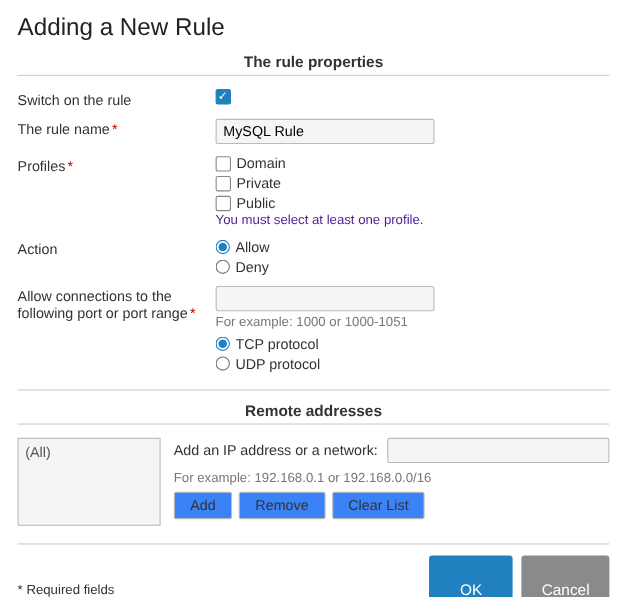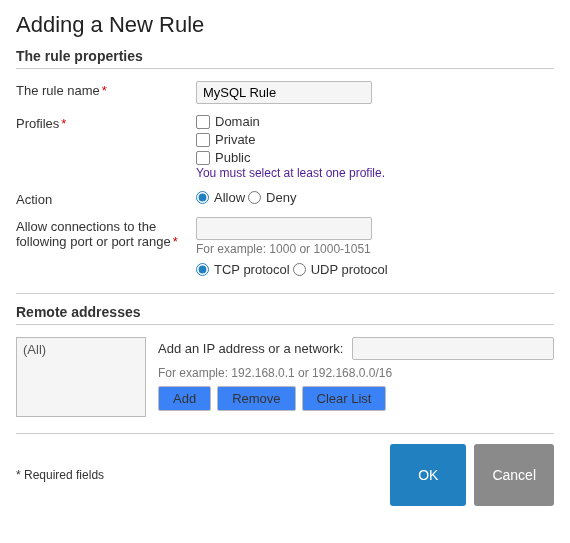--- a/index.html
+++ b/index.html
@@ -20,20 +20,21 @@
       color: #222;
       margin-bottom: 10px;
     }
     .section-title {
       font-size: 14px;
       font-weight: bold;
       color: #333;
       border-bottom: 1px solid #ccc;
       padding-bottom: 4px;
       margin-bottom: 12px;
+      text-align: center;
     }
     .form-section {
       margin-bottom: 16px;
     }
     .form-row {
       display: flex;
       align-items: flex-start;
       margin-bottom: 10px;
     }
     .form-label {
@@ -47,21 +48,21 @@
       color: #c00;
       margin-left: 2px;
     }
     .form-control {
       flex: 1;
     }
     input[type="text"] {
       border: 1px solid #bbb;
       padding: 3px 6px;
       font-size: 13px;
-      width: 176px;
+      width: 199px;
       background: #f5f5f5;
       border-radius: 2px;
     }
     .checkbox-group {
       display: flex;
       flex-direction: column;
       gap: 3px;
     }
     .checkbox-item {
       display: flex;
@@ -73,20 +74,21 @@
       width: 13px;
       height: 13px;
     }
     .validation-msg {
       color: #4c1d95;
       font-size: 12px;
       margin-top: 1px;
     }
     .radio-group {
       display: flex;
+      flex-direction: column;
       gap: 3px;
     }
     .radio-item {
       display: flex;
       align-items: center;
       gap: 5px;
       font-size: 13px;
     }
     .radio-item input[type="radio"] {
       width: 13px;
@@ -224,20 +226,26 @@
 </head>
 <body>
 
 <div class="page">
 
   <h1>Adding a New Rule</h1>
 
   <div class="form-section">
     <div class="section-title">The rule properties</div>
 
+    <div class="form-row">
+      <div class="form-label">Switch on the rule</div>
+      <div class="form-control">
+        <input type="checkbox" class="custom-check" checked="" style="">
+      </div>
+    </div>
 
     <div class="form-row">
       <div class="form-label">
         <span>The rule name</span><span class="required-star">*</span>
       </div>
       <div class="form-control">
         <input type="text" value="MySQL Rule" style="">
       </div>
     </div>
 

